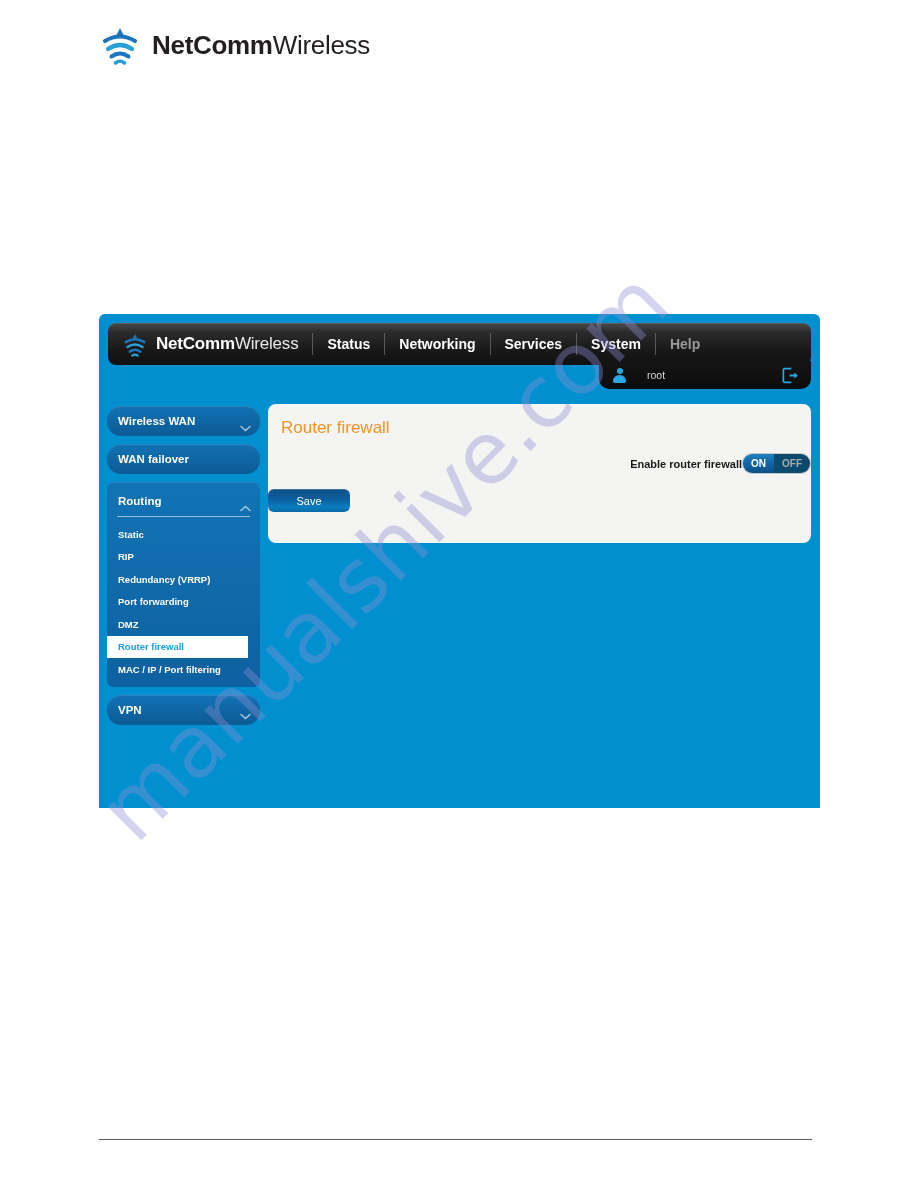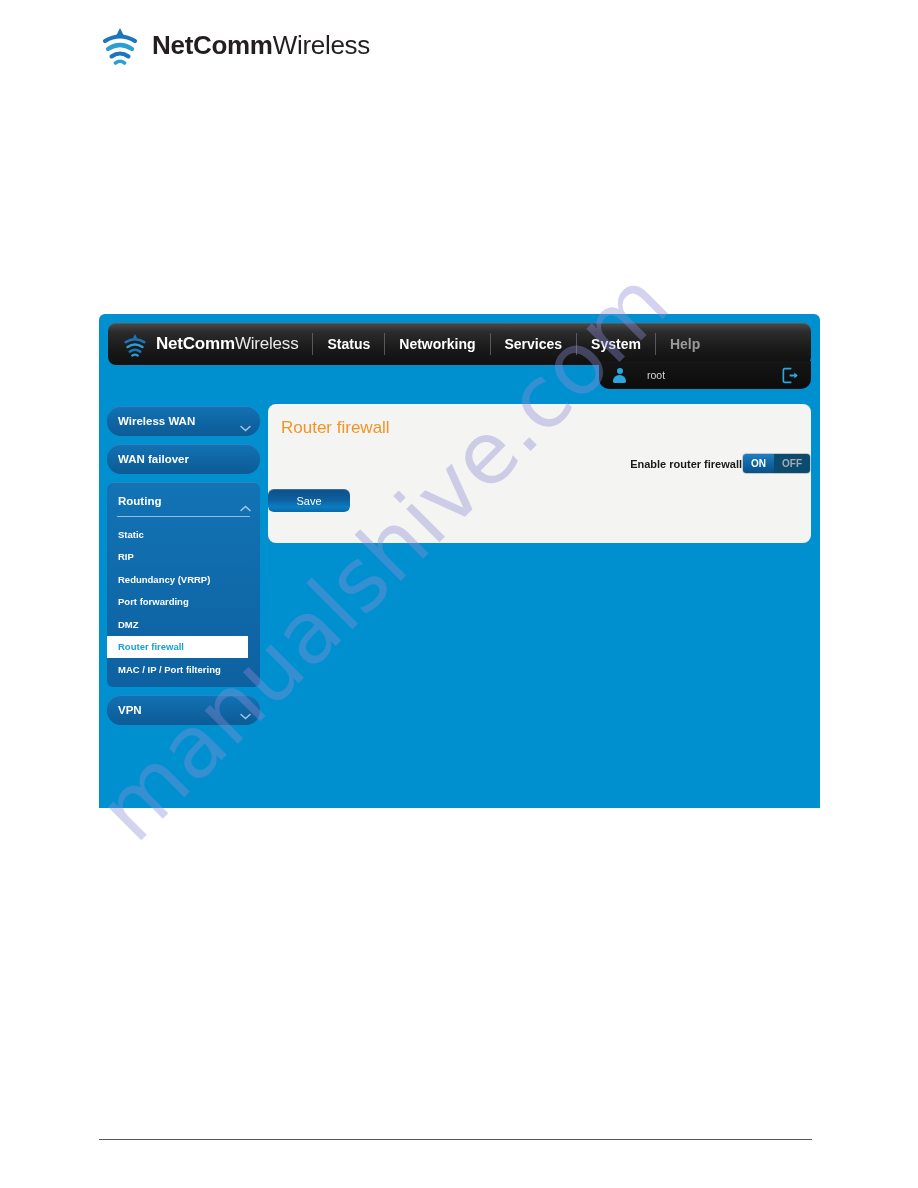--- a/index.html
+++ b/index.html
@@ -244,21 +244,21 @@
     font-size: 11px;
     font-weight: bold;
     color: #1a1a1a;
     white-space: nowrap;
   }
   .toggle {
     display: flex;
     align-items: stretch;
     height: 19px;
     border: 1px solid #c6c9cb;
-    border-radius: 4px;
+    border-radius: 10px;
     overflow: hidden;
     background: #ffffff;
     cursor: pointer;
   }
   .toggle .seg {
     display: flex;
     align-items: center;
     justify-content: center;
     font-size: 10px;
     font-weight: bold;

